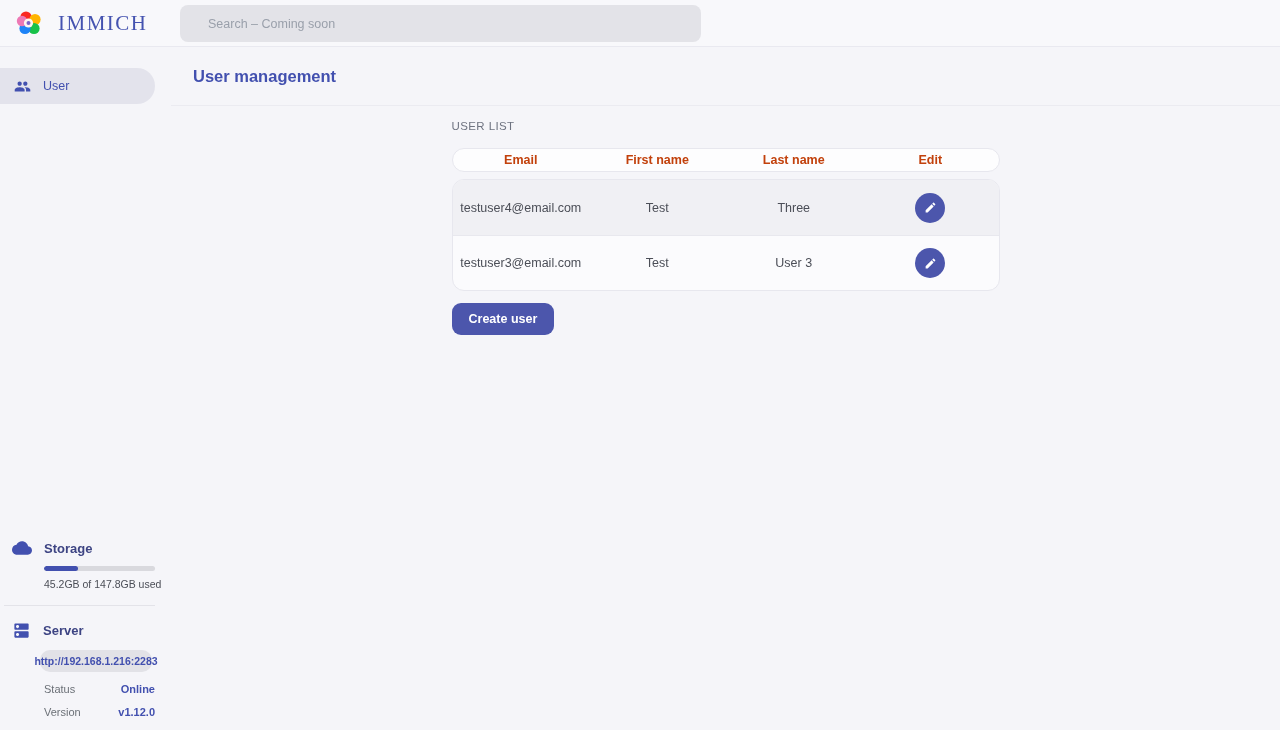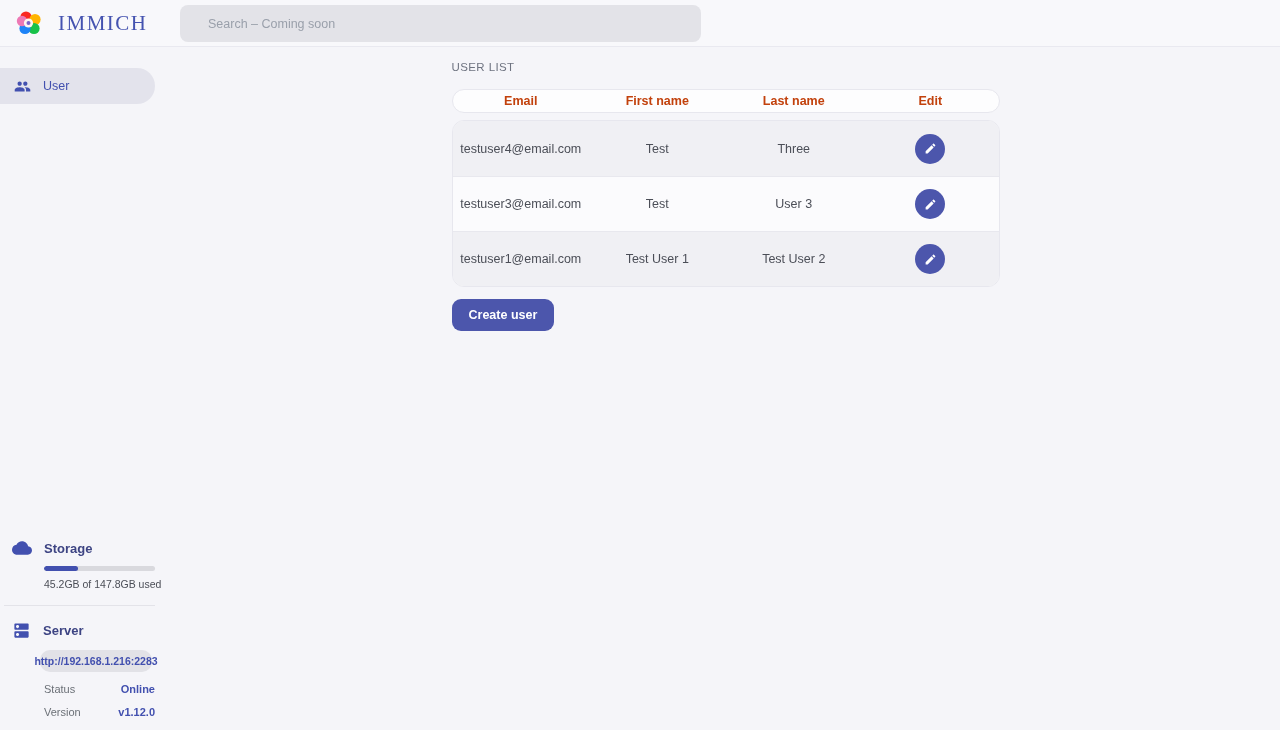--- a/index.html
+++ b/index.html
@@ -218,20 +218,23 @@
         <span class="kv-value">Online</span>
       </div>
       <div class="kv-row">
         <span class="kv-label">Version</span>
         <span class="kv-value">v1.12.0</span>
       </div>
     </div>
   </aside>
 
   <main class="main">
+    <div class="title-band">
+      <h1 class="page-title">User management</h1>
+    </div>
 
     <div class="content">
       <div class="section-label">USER LIST</div>
 
       
       <div class="table-head">
         <span>Email</span>
         <span>First name</span>
         <span>Last name</span>
         <span>Edit</span>
@@ -263,33 +266,19 @@
             <button class="edit-btn">
               <span class="icon">
                 <svg width="13" height="13" viewBox="0 0 24 24" fill="#ffffff">
                   <path d="M3 17.25V21h3.75L17.81 9.94l-3.75-3.75L3 17.25zM20.71 7.04c.39-.39.39-1.02 0-1.41l-2.34-2.34c-.39-.39-1.02-.39-1.41 0l-1.83 1.83 3.75 3.75 1.83-1.83z"></path>
                 </svg>
               </span>
             </button>
           </span>
         </div>
 
-        <div class="table-row striped">
-          <span>testuser1@email.com</span>
-          <span>Test User 1</span>
-          <span>Test User 2</span>
-          <span>
-            <button class="edit-btn">
-              <span class="icon">
-                <svg width="13" height="13" viewBox="0 0 24 24" fill="#ffffff">
-                  <path d="M3 17.25V21h3.75L17.81 9.94l-3.75-3.75L3 17.25zM20.71 7.04c.39-.39.39-1.02 0-1.41l-2.34-2.34c-.39-.39-1.02-.39-1.41 0l-1.83 1.83 3.75 3.75 1.83-1.83z"></path>
-                </svg>
-              </span>
-            </button>
-          </span>
-        </div>
 
       </div>
 
       <button class="create-btn">Create user</button>
     </div>
   </main>
 </div>
 
 </body></html>

